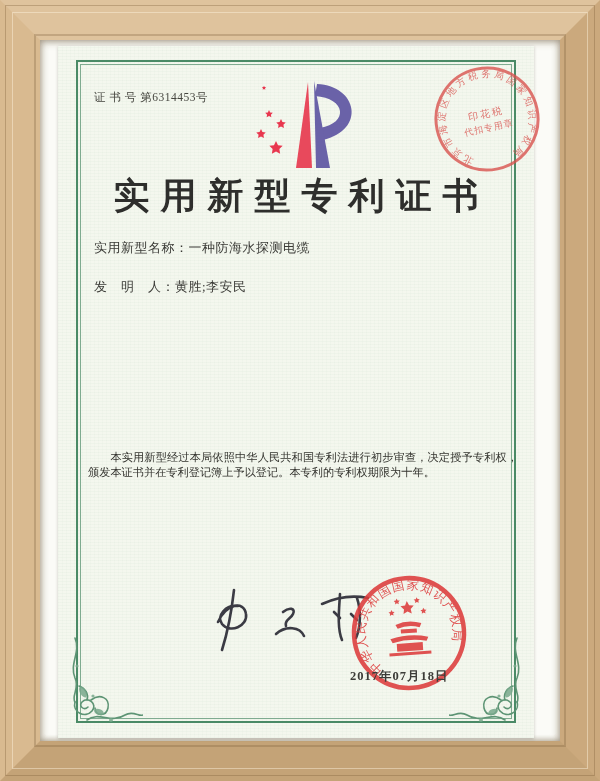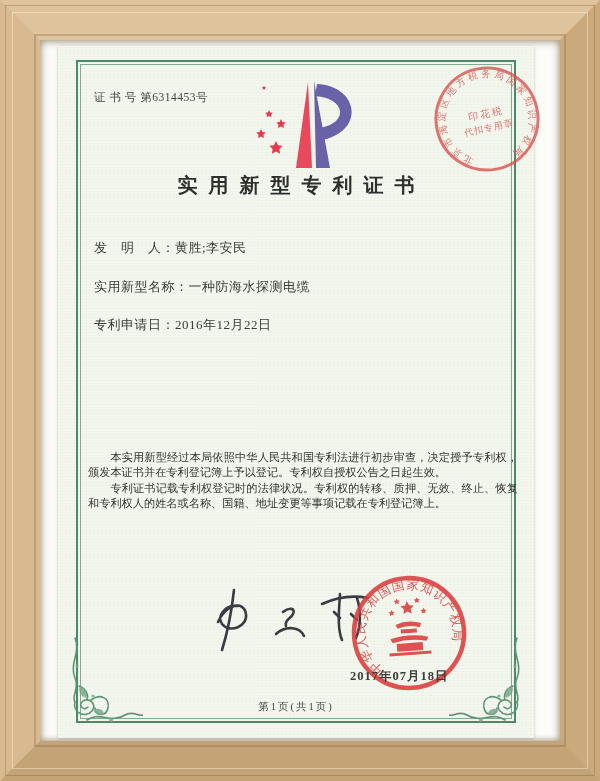--- a/index.html
+++ b/index.html
@@ -31,21 +31,21 @@
     border:2px solid #4a8a66;}
   .green-border::after{content:"";position:absolute;inset:2px;border:1px solid #7fab90;}
 
   .cert-no{position:absolute;left:36px;top:44px;font-size:11.5px;color:#45453f;letter-spacing:.5px;}
 
   .logo{position:absolute;left:196px;top:30px;}
   .tax-seal{position:absolute;left:369px;top:13px;opacity:.8;}
   .sipo-seal{position:absolute;left:286px;top:522px;opacity:.88;}
 
   .title{position:absolute;left:0;top:126px;width:100%;text-align:center;
-    font-size:20px;font-weight:600;color:#2e2e2c;letter-spacing:11px;padding-left:11px;box-sizing:border-box;}
+    font-size:36px;font-weight:600;color:#2e2e2c;letter-spacing:11px;padding-left:11px;box-sizing:border-box;}
 
   .fields{position:absolute;left:36px;top:194px;width:420px;list-style:none;margin:0;padding:0;}
   .fields li{height:38.5px;font-size:13px;color:#3a3a36;line-height:15px;letter-spacing:.5px;}
   .fields .lbl{color:#3a3a36;}
   .fields .val{color:#3a3a36;}
 
   .body-text{position:absolute;left:30px;top:404px;width:430px;
     font-size:11.2px;line-height:15.4px;color:#34342f;text-align:justify;}
   .body-text p{margin:0;text-indent:2em;}
 
@@ -101,28 +101,26 @@
           <textPath href="#taxArc" startOffset="22">北京市海淀区地方税务局国家知识产权局</textPath>
         </text>
         <text x="60" y="58" text-anchor="middle" font-size="10" fill="#d9534f" letter-spacing="2">印花税</text>
         <text x="60" y="72" text-anchor="middle" font-size="9" fill="#d9534f" letter-spacing="1">代扣专用章</text>
       </g>
     </svg>
 
     <div class="title">实用新型专利证书</div>
 
     <ul class="fields">
+      <li><span class="lbl">实用新型名称：</span><span class="val">一种防海水探测电缆</span></li>
       <li><span class="lbl">发　明　人：</span><span class="val">黄胜;李安民</span></li>
-      <li><span class="lbl">实用新型名称：</span><span class="val">一种防海水探测电缆</span></li>
-      <li><span class="lbl">专利申请日：</span><span class="val">2016年12月22日</span></li>
     </ul>
 
     <div class="body-text">
-      <p>本实用新型经过本局依照中华人民共和国专利法进行初步审查，决定授予专利权，颁发本证书并在专利登记簿上予以登记。专利权自授权公告之日起生效。</p>
-      <p>专利证书记载专利权登记时的法律状况。专利权的转移、质押、无效、终止、恢复和专利权人的姓名或名称、国籍、地址变更等事项记载在专利登记簿上。</p>
+      <p>本实用新型经过本局依照中华人民共和国专利法进行初步审查，决定授予专利权，颁发本证书并在专利登记簿上予以登记。本专利的专利权期限为十年。</p>
     </div>
 
 
     <svg class="sig-script" width="190" height="78" viewBox="0 0 190 78">
       <g fill="none" stroke="#3b3b44" stroke-width="2.6" stroke-linecap="round" stroke-linejoin="round">
         <path d="M30,40 c8,-18 26,-22 28,-8 c2,12 -16,20 -24,10 c-6,-8 4,-20 16,-18"></path>
         <path d="M46,8 c-2,18 -7,44 -12,60"></path>
         <path d="M95,30 c6,-5 13,-4 10,2 c-2,5 -9,6 -7,12"></path>
         <path d="M88,52 c10,-9 24,-7 28,2"></path>
         <path d="M134,22 c15,-7 31,-9 46,-6"></path>
@@ -149,21 +147,20 @@
           <rect x="57" y="61" width="16" height="4"></rect>
           <path d="M46,70 Q65,65 84,70 L82,74 Q65,70 48,74 Z"></path>
           <rect x="52" y="75" width="26" height="8"></rect>
           <rect x="44" y="84" width="42" height="3"></rect>
         </g>
       </g>
     </svg>
 
     <div class="date-stamp">2017年07月18日</div>
 
-    <div class="footer">第1页(共1页)</div>
 
     <svg class="flourish-bl" width="80" height="92" viewBox="0 0 80 92">
       <g fill="none" stroke="#5d9474" stroke-width="1.6" stroke-linecap="round">
         <path d="M12,2 C18,16 6,28 12,42 C17,52 8,60 12,66"></path>
         <path d="M12,66 c-3,10 10,17 17,9 c6,-7 -4,-15 -10,-9 c-4,4 2,9 6,5"></path>
         <path d="M24,84 C36,75 48,88 62,79 C70,74 76,81 80,79"></path>
         <path d="M28,64 c9,-7 19,-2 17,8 c-2,9 -13,8 -13,0"></path>
         <path d="M16,50 c6,2 10,8 8,14"></path>
       </g>
       <g fill="#79a98c" opacity=".85">

